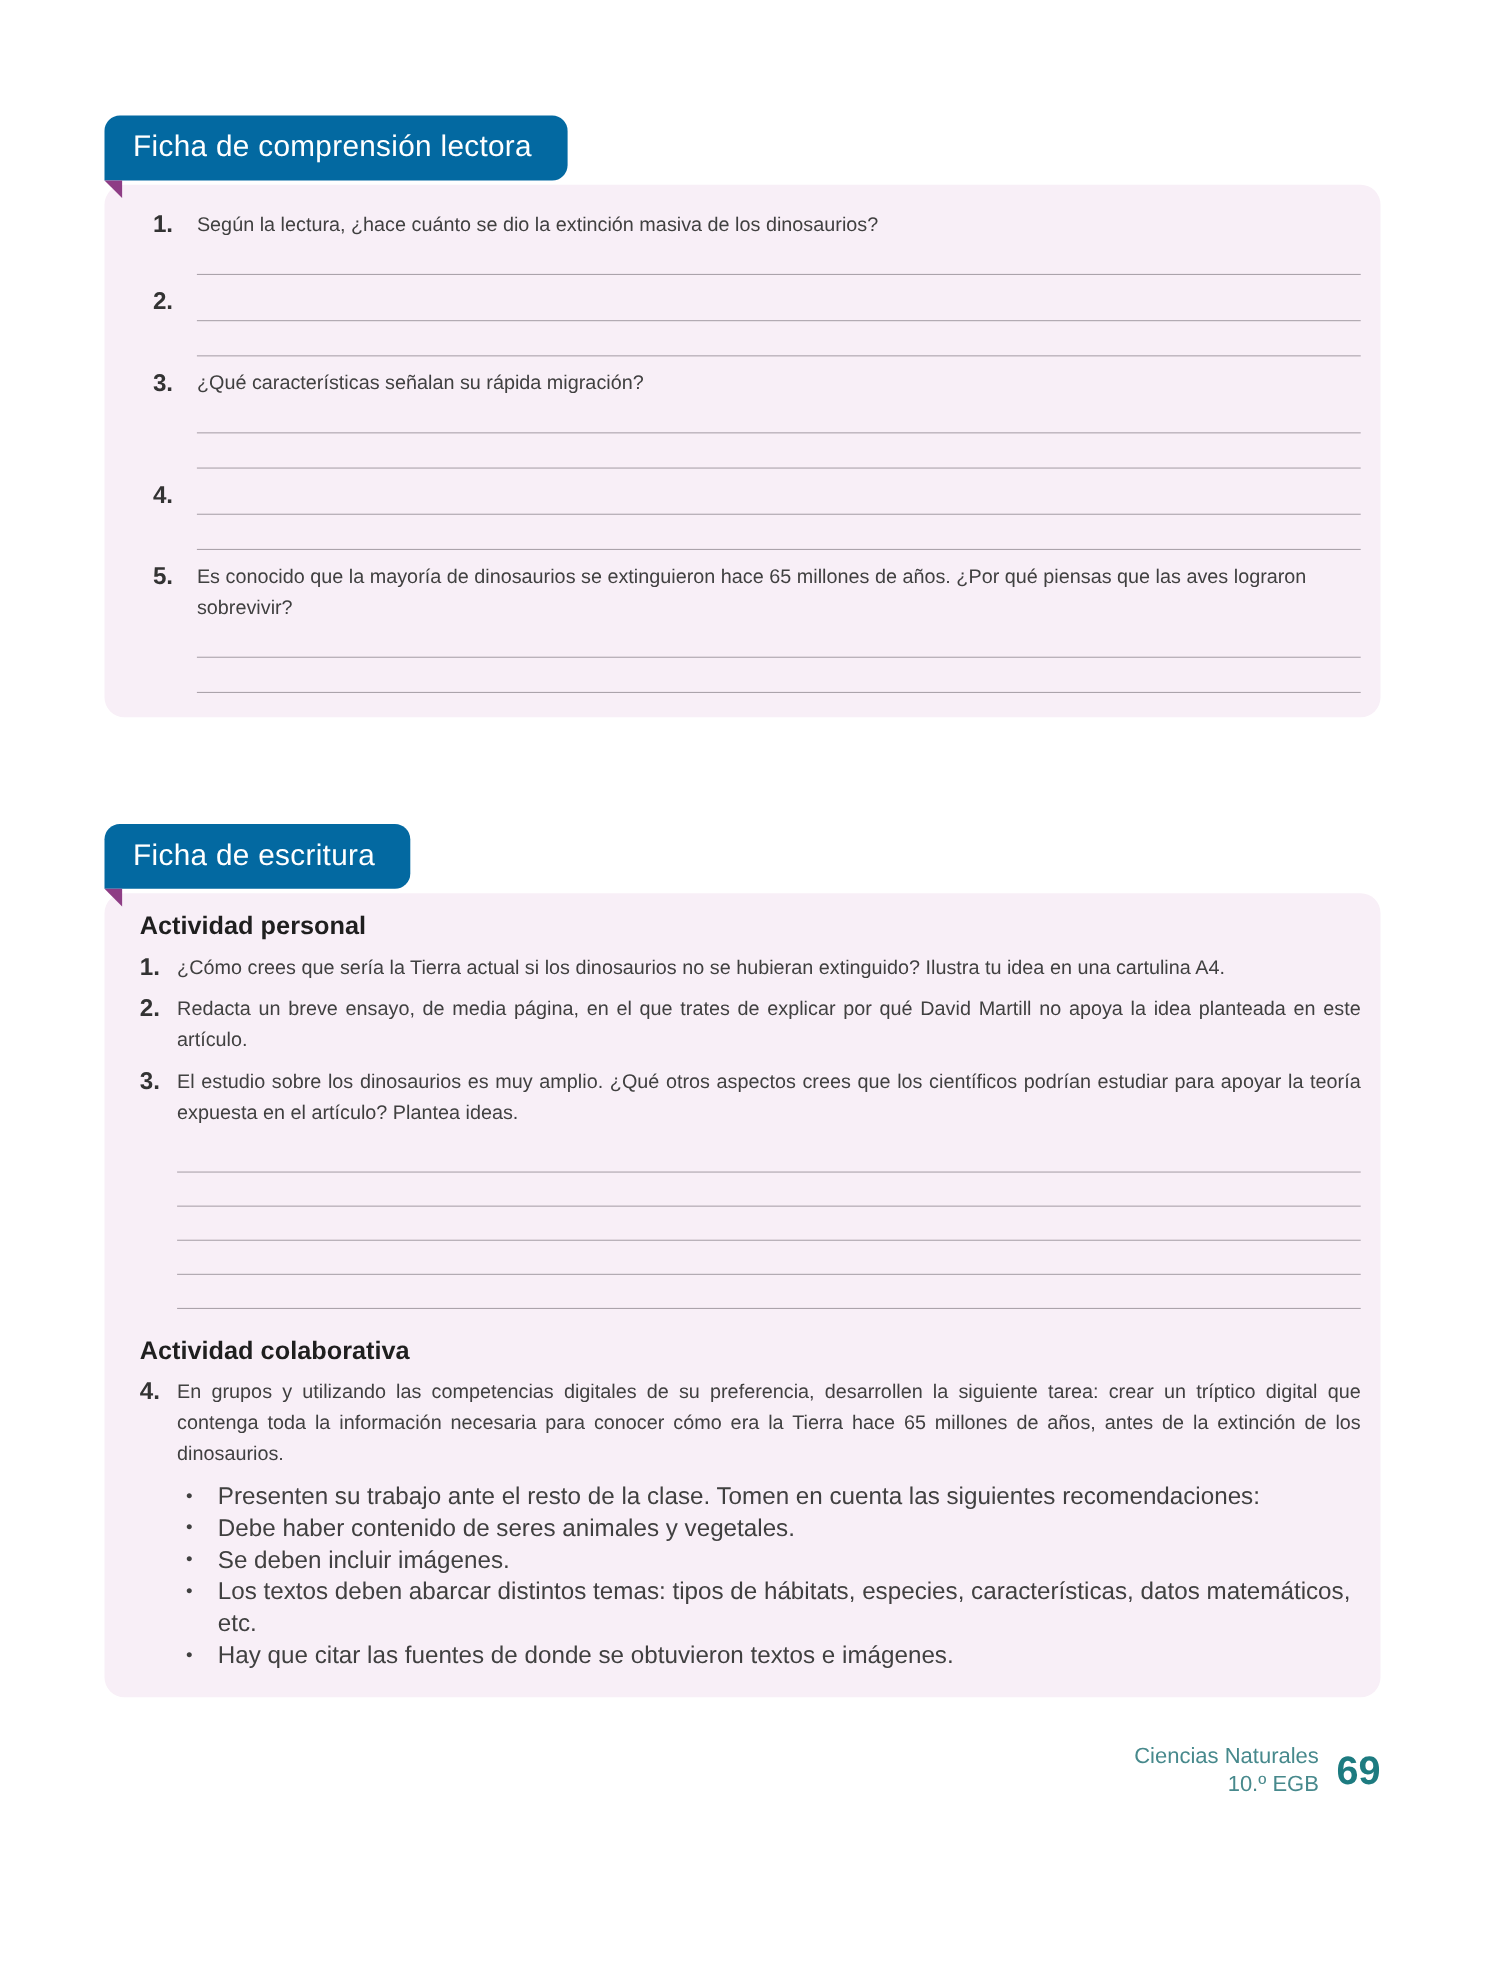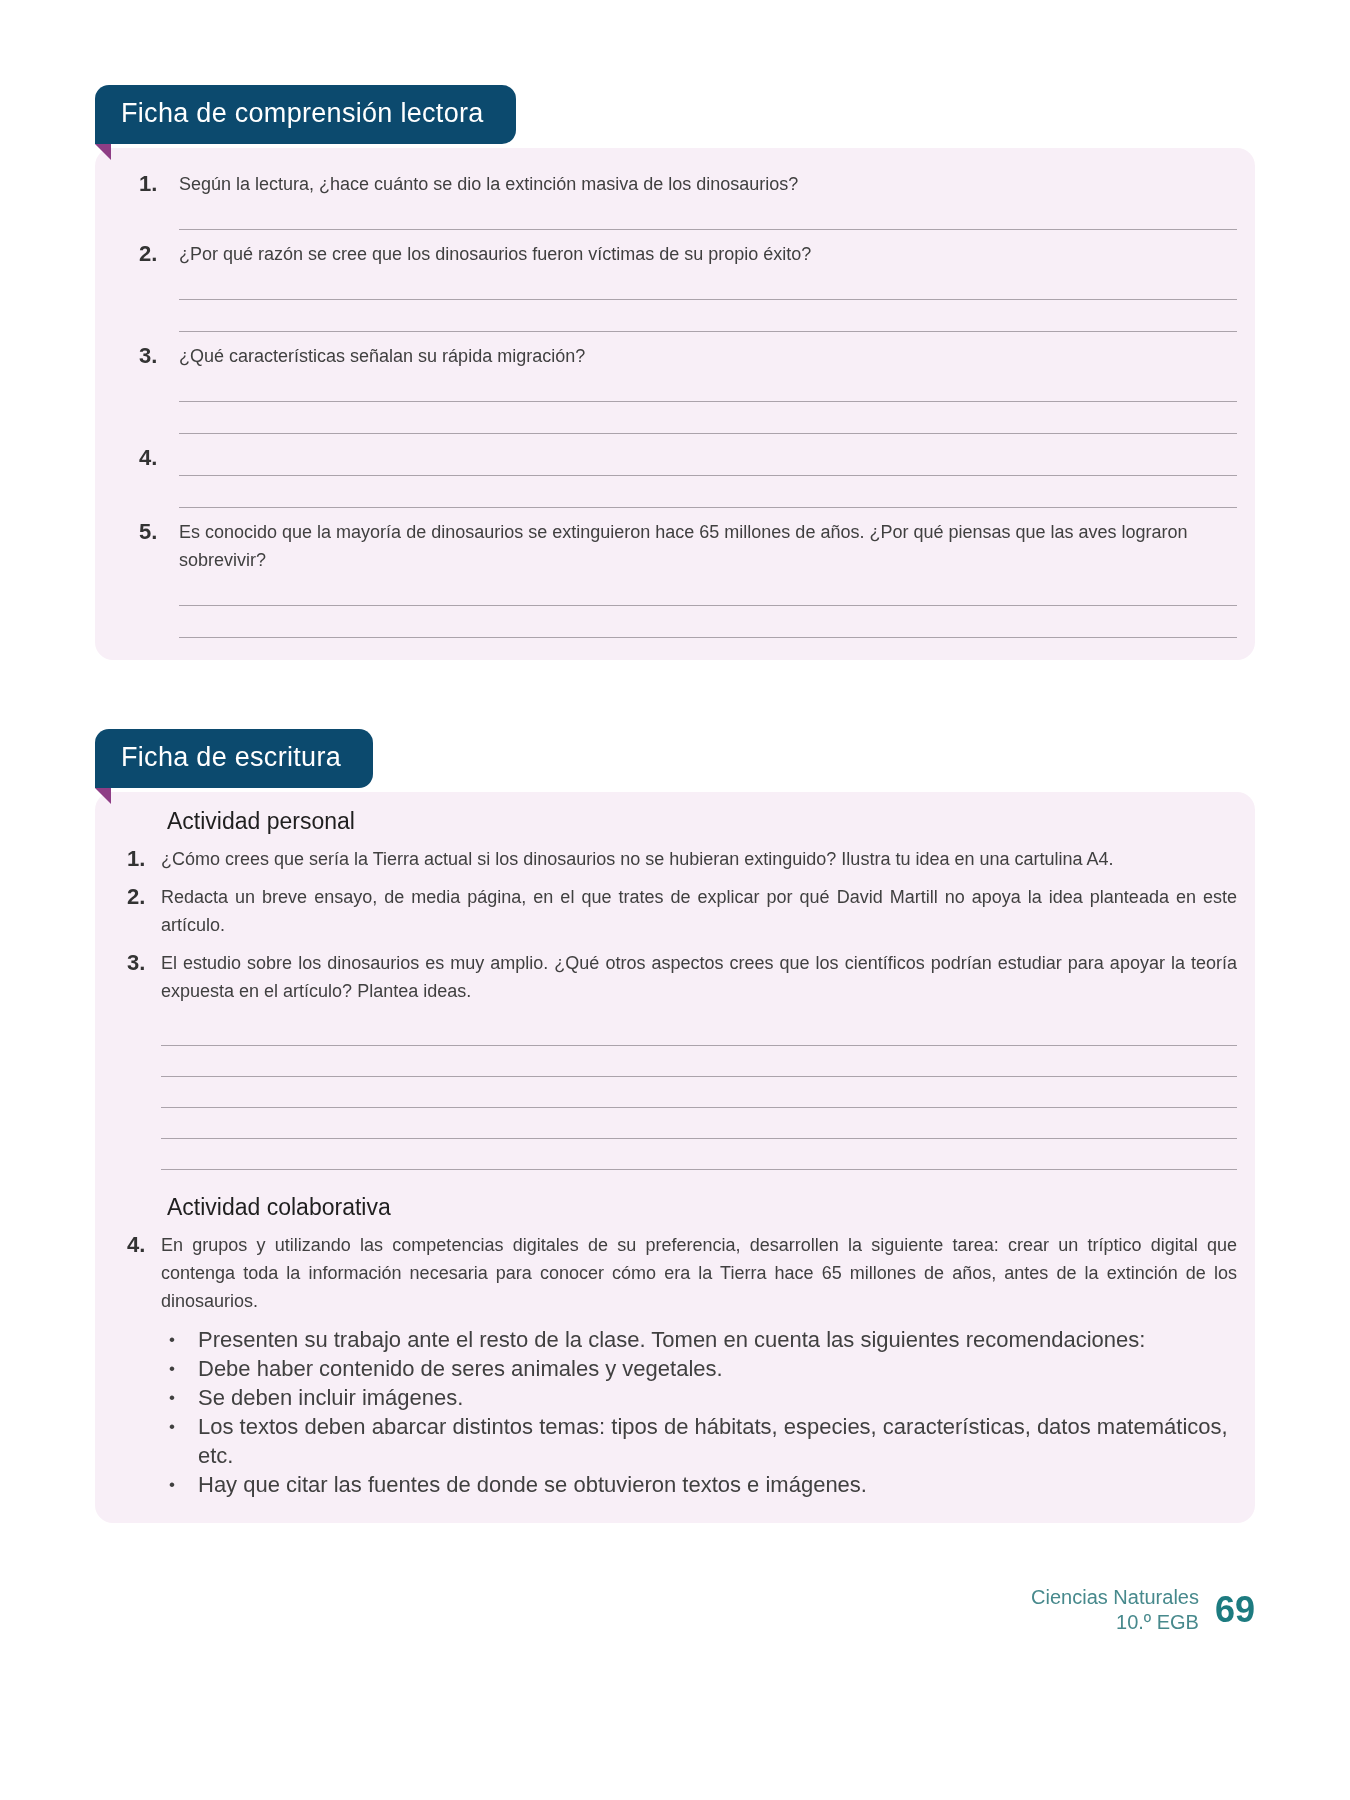--- a/index.html
+++ b/index.html
@@ -11,27 +11,28 @@
     color:#404040;
     overflow:hidden;
   }
   .section { position:absolute; left:95px; width:1160px; }
   #section-comprehension { top:85px; }
   #section-writing { top:729px; }
 
   .tab {
     position:relative;
     display:inline-block;
-    background:#0c4a6e;
+    background:#0369a1;
     color:#ffffff;
     font-size:27px;
     letter-spacing:0.3px;
     padding:13px 32px 15px 26px;
     border-radius:14px 14px 14px 0;
     z-index:2;
+    margin-top:20px;
   }
   .tab .fold {
     position:absolute;
     left:0; top:100%;
     width:0; height:0;
     border-top:16px solid #8e3d85;
     border-left:16px solid transparent;
   }
 
   .panel {
@@ -44,21 +45,21 @@
   #panel-comprehension { padding:22px 18px 22px 44px; }
   #panel-writing { padding:16px 18px 24px 32px; }
 
   .q-row { display:flex; margin-bottom:10px; }
   .q-row:last-child { margin-bottom:0; }
   .q-num { flex:none; width:40px; font-weight:bold; font-size:22px; line-height:28px; color:#333333; }
   .q-body { flex:1; }
   .q-text { font-size:18px; line-height:28px; color:#404040; }
   .ans-line { height:32px; border-bottom:1px solid #aba3ab; }
 
-  .w-heading { font-size:23px; font-weight:normal; color:#1f1f1f; margin-bottom:10px;margin-left:40px; }
+  .w-heading { font-size:23px; font-weight:bold; color:#1f1f1f; margin-bottom:10px; }
   .w-item { display:flex; margin-bottom:10px; }
   .w-num { flex:none; width:34px; font-weight:bold; font-size:22px; line-height:28px; color:#333333; }
   .w-text { flex:1; font-size:18px; line-height:28px; text-align:justify; color:#404040; }
   .w-lines { margin:6px 0 24px 34px; }
   .w-lines .ans-line { height:31px; }
 
   .bullets { margin-left:34px; margin-top:4px; }
   .bullet-row { display:flex; font-size:22px; line-height:29px; }
   .bullet-dot { flex:none; width:37px; padding-left:8px; font-size:17px; color:#404040; }
   .bullet-text { flex:1; }
@@ -85,21 +86,20 @@
       <div class="q-num">1.</div>
       <div class="q-body">
         <div class="q-text">Según la lectura, ¿hace cuánto se dio la extinción masiva de los dinosaurios?</div>
         <div class="ans-line"></div>
       </div>
     </div>
 
     <div class="q-row">
       <div class="q-num">2.</div>
       <div class="q-body">
-        <div class="q-text">¿Por qué razón se cree que los dinosaurios fueron víctimas de su propio éxito?</div>
         <div class="ans-line"></div>
         <div class="ans-line"></div>
       </div>
     </div>
 
     <div class="q-row">
       <div class="q-num">3.</div>
       <div class="q-body">
         <div class="q-text">¿Qué características señalan su rápida migración?</div>
         <div class="ans-line"></div>

